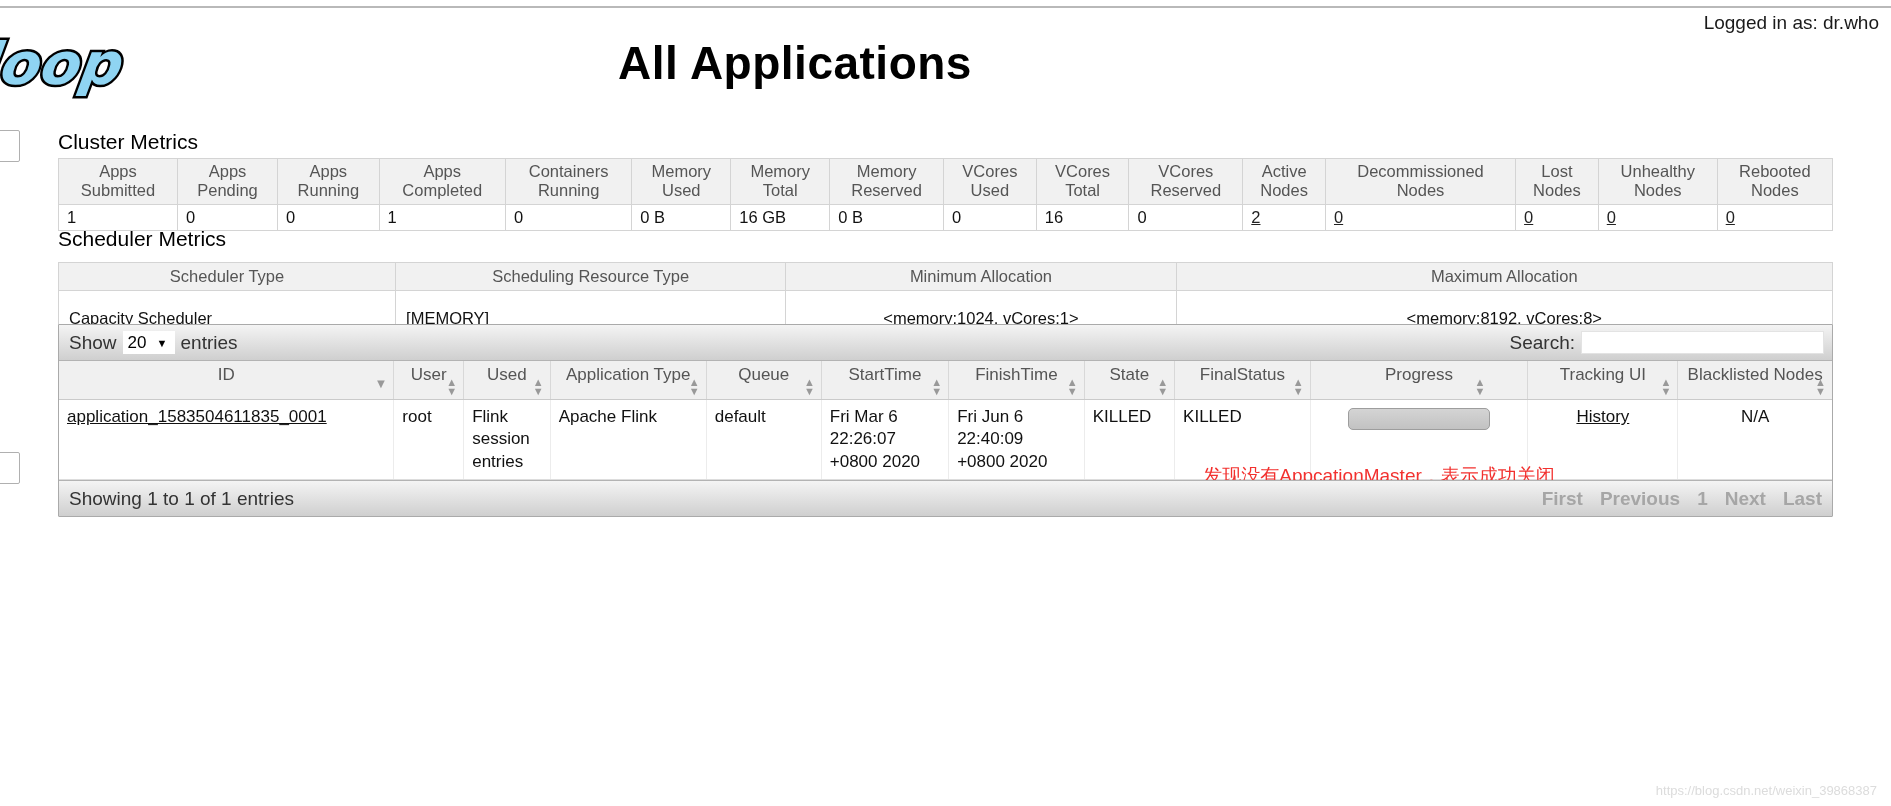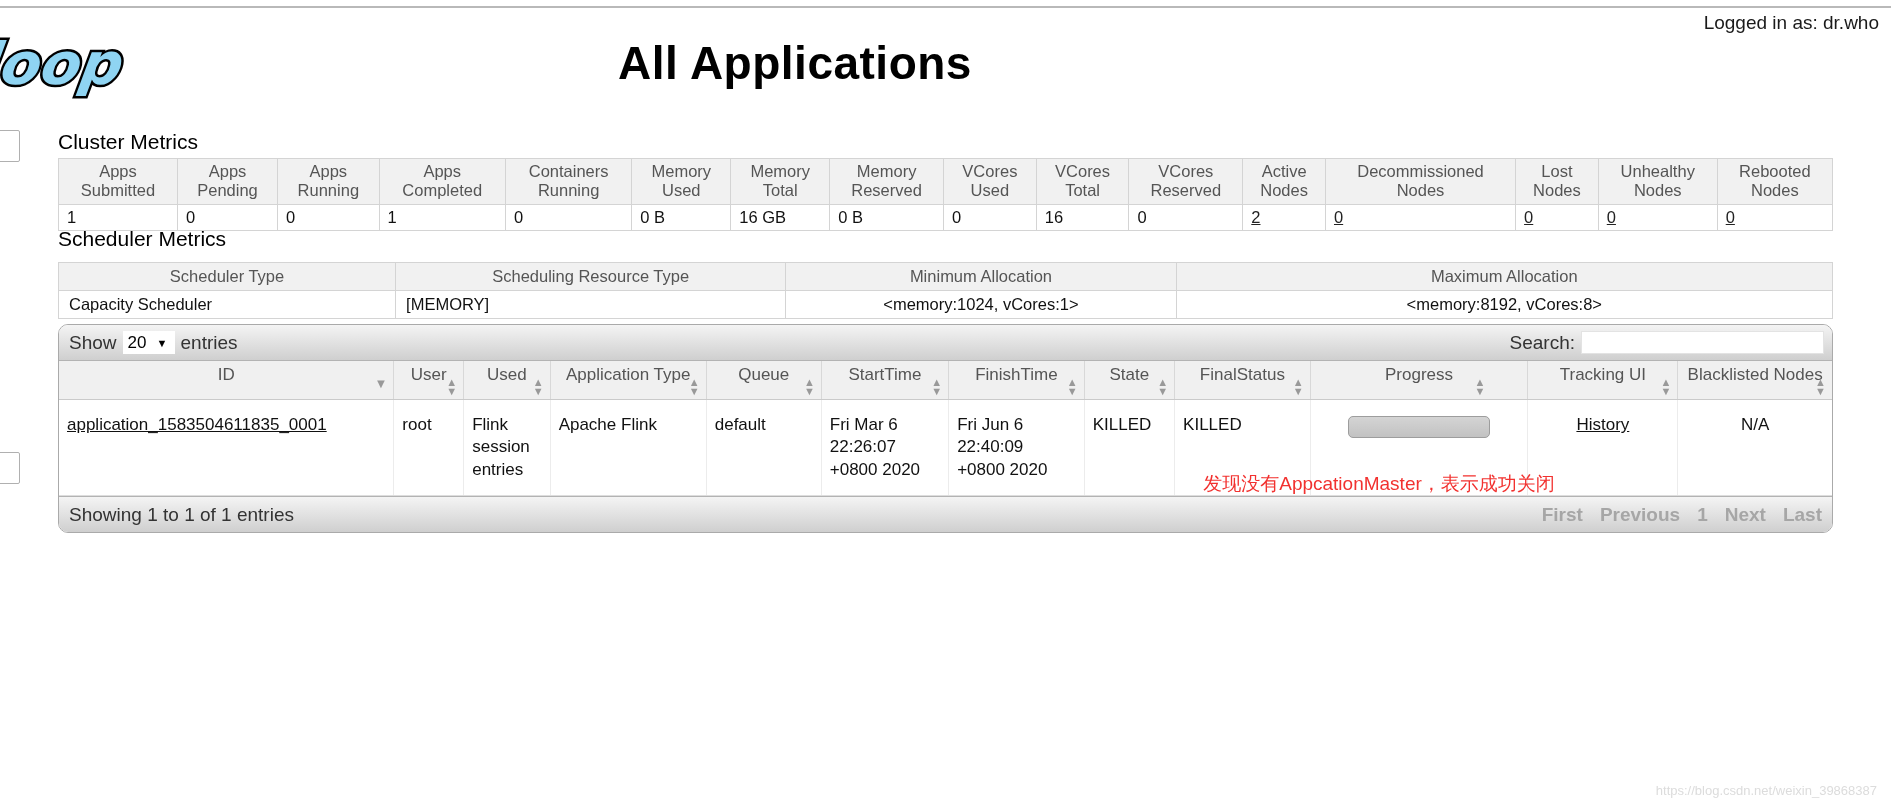--- a/index.html
+++ b/index.html
@@ -90,29 +90,29 @@
     white-space: nowrap;
   }
   table.metrics td.numcell { text-align: left; }
   a.metlink {
     color: #222; text-decoration: underline;
   }
 
   #tbl-cluster { left: 58px; top: 158px; width: 1775px; }
   #tbl-sched   { left: 58px; top: 262px; width: 1775px; }
   #tbl-sched th { padding: 4px 12px; }
-  #tbl-sched td { padding: 4px 10px; }
+  #tbl-sched td { padding: 18px 10px; }
   #tbl-sched td.ctr { text-align: center; }
 
   
   #apps-panel {
     position: absolute; left: 58px; top: 324px;
     width: 1775px;
     border: 1px solid #aaa;
-    border-radius: 10px;
+    border-radius: 1px;
     background: #fff;
     overflow: hidden;
   }
   .dt-topbar {
     height: 36px;
     background: linear-gradient(#f4f4f4, #cfcfcf);
     border-bottom: 1px solid #b3b3b3;
     position: relative;
   }
   .dt-length {
@@ -179,21 +179,21 @@
     line-height: 0.85;
     display: flex; flex-direction: column;
   }
   .sortarrows.sorted-desc {
     color: #999; bottom: auto; top: 17px;
     font-size: 13px;
   }
   table#apps tbody td {
     border-right: 1px solid #ececec;
     border-bottom: 1px solid #ddd;
-    padding: 14px 8px;
+    padding: 6px 8px;
     vertical-align: top;
     color: #111;
     font-size: 17px;
     line-height: 1.3;
     background: #fff;
   }
   table#apps tbody td:last-child { border-right: none; margin-top: 16px; }
   td.idcell { padding-left: 10px; }
   a.idlink, a.trklink {
     color: #111; text-decoration: underline;

